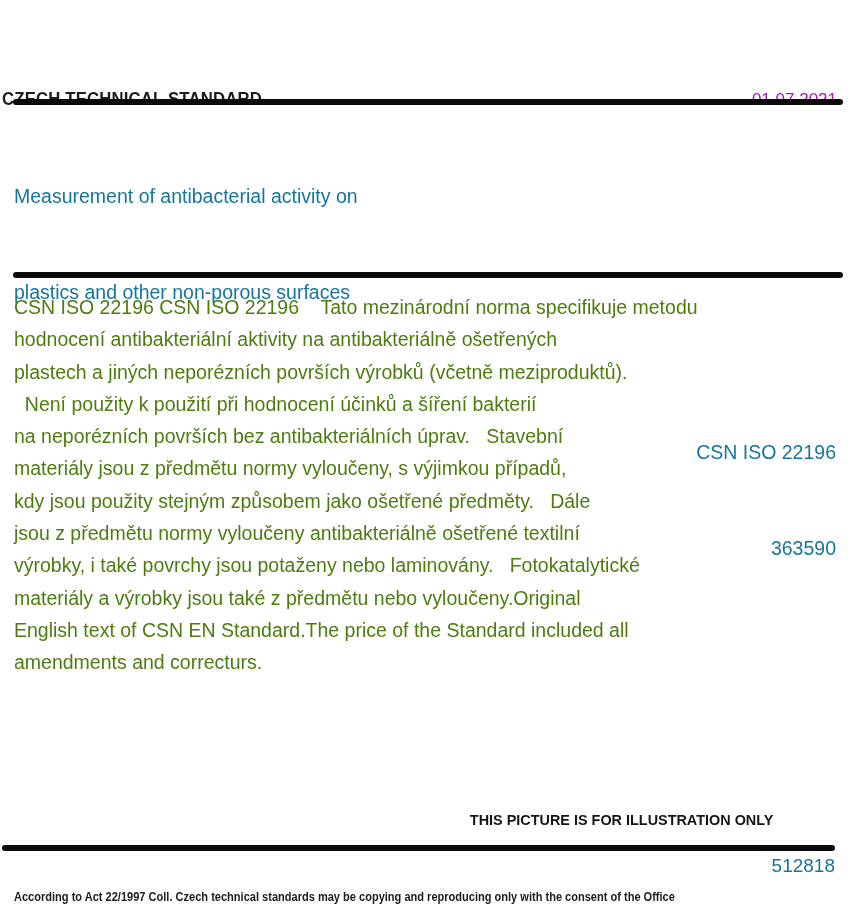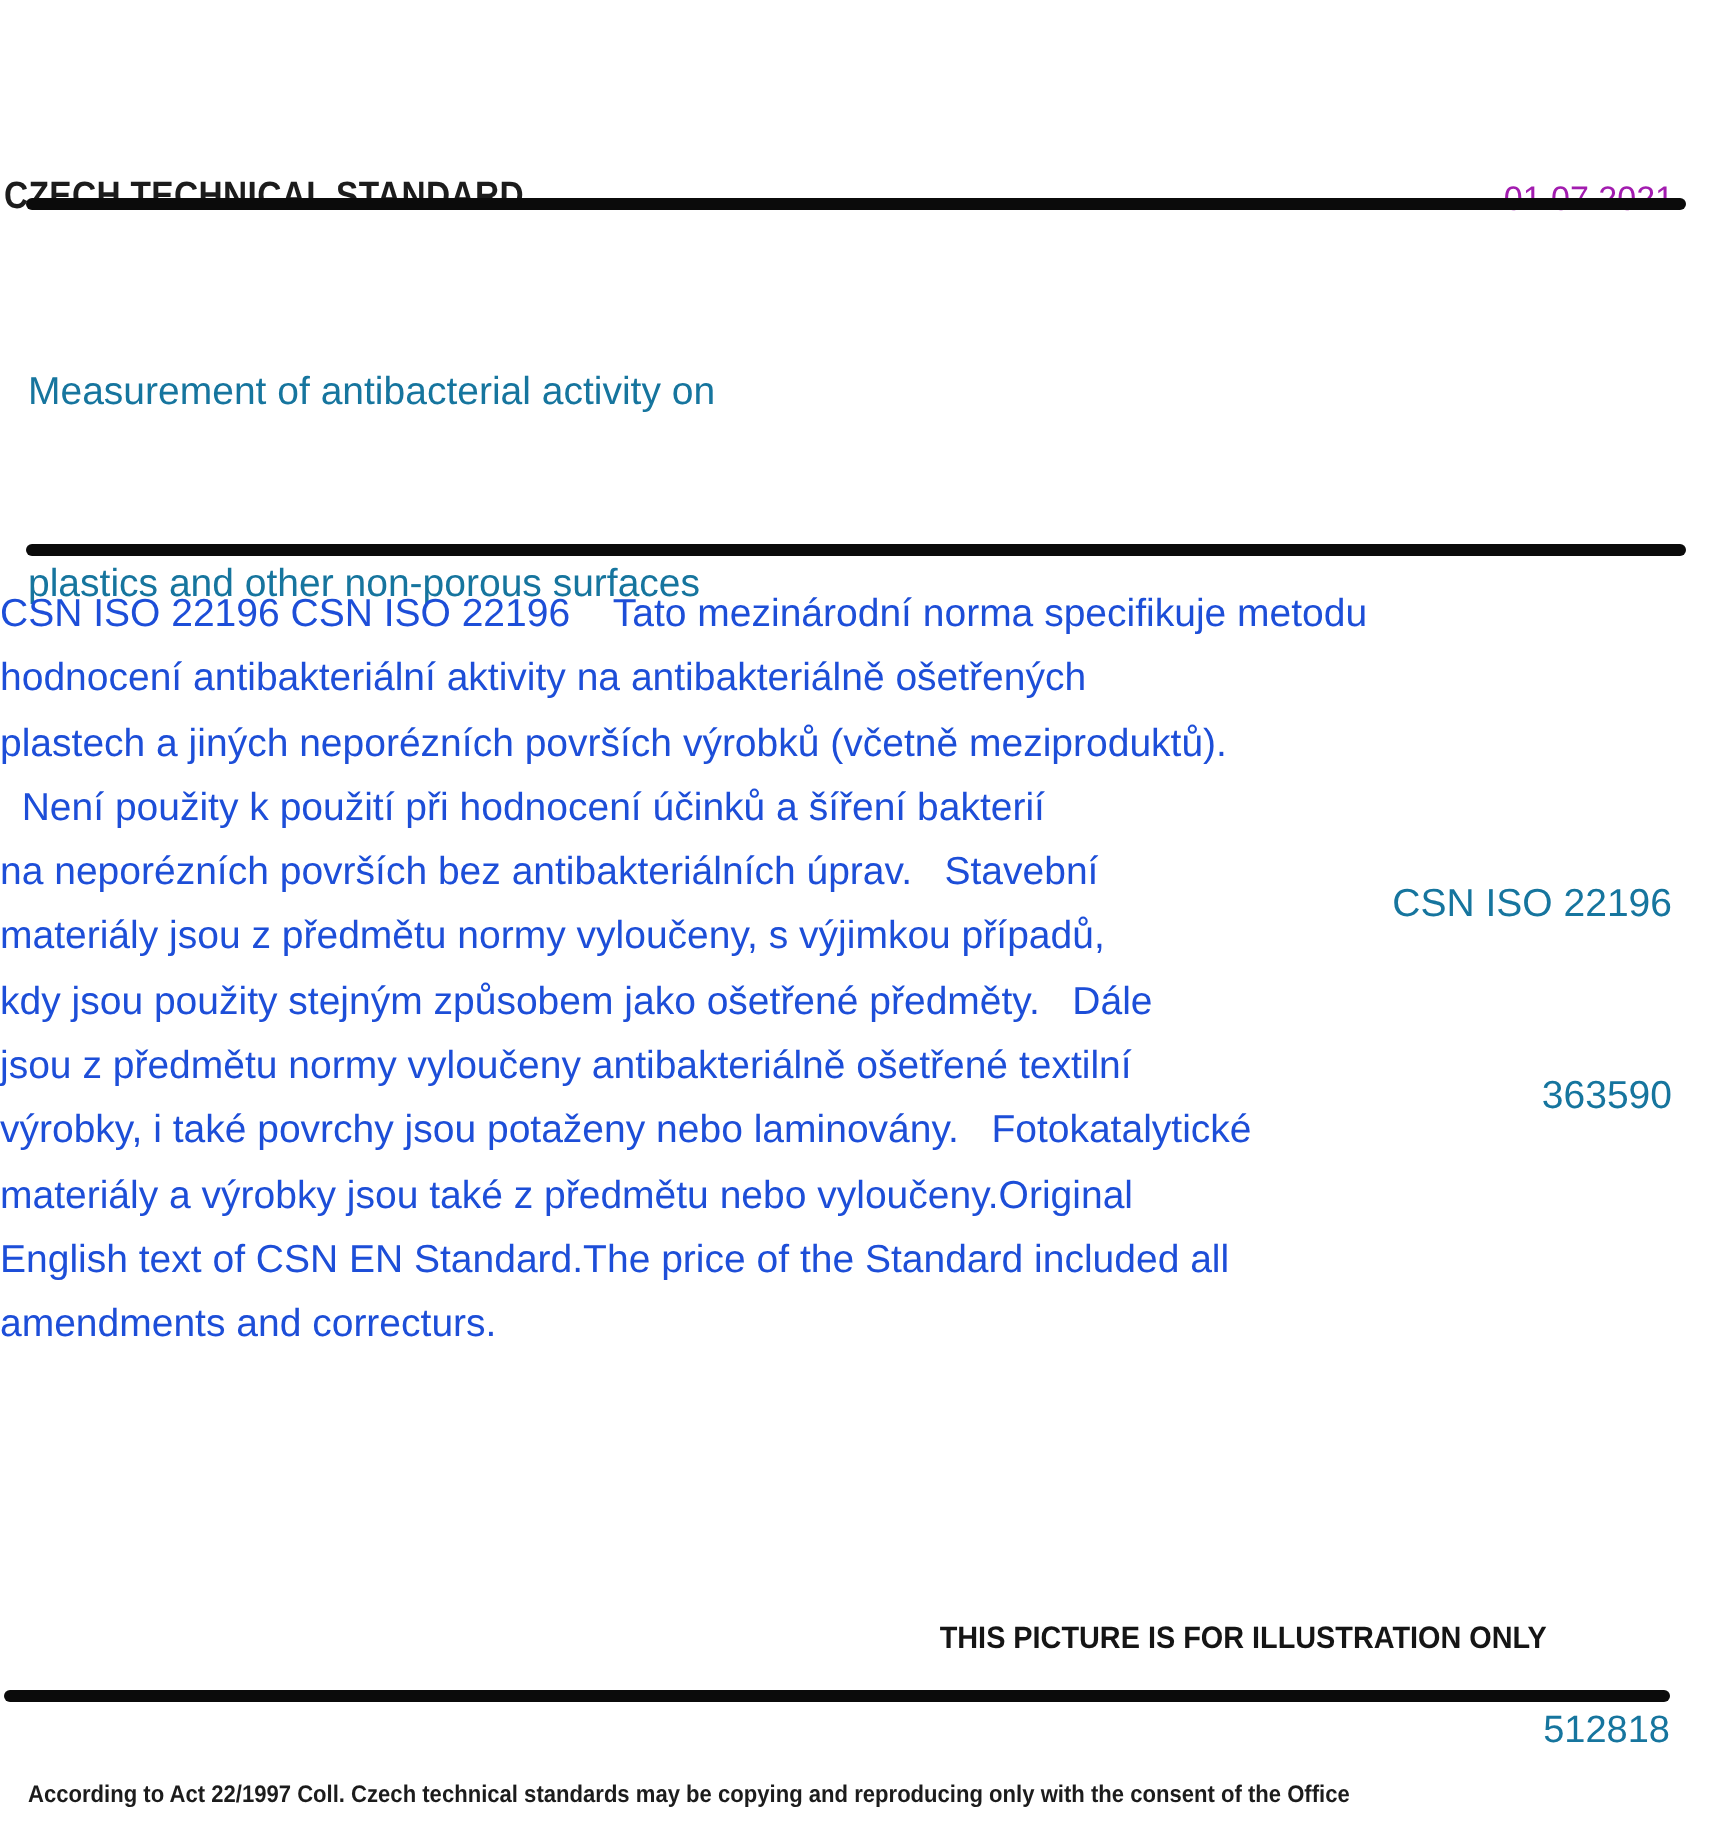--- a/index.html
+++ b/index.html
@@ -54,23 +54,23 @@
   .title-left, .title-right {
     font-size: 19.5px;
     color: #16759E;
     line-height: 32px;
     white-space: pre;
   }
   .title-right { text-align: right; }
   
   .body-text {
     position: absolute;
-    top: 291px; left: 0; right: 20px;
+    top: 291px; left: 14px; right: 20px;
     font-size: 19.5px;
-    color: #1d4ed8;
+    color: #4d7c0f;
     line-height: 32.3px;
   }
   .body-line { white-space: pre; }
   
   .illustration-note {
     position: absolute;
     top: 811px;
     right: 92px;
     font-size: 15.5px;
     font-weight: 700;

